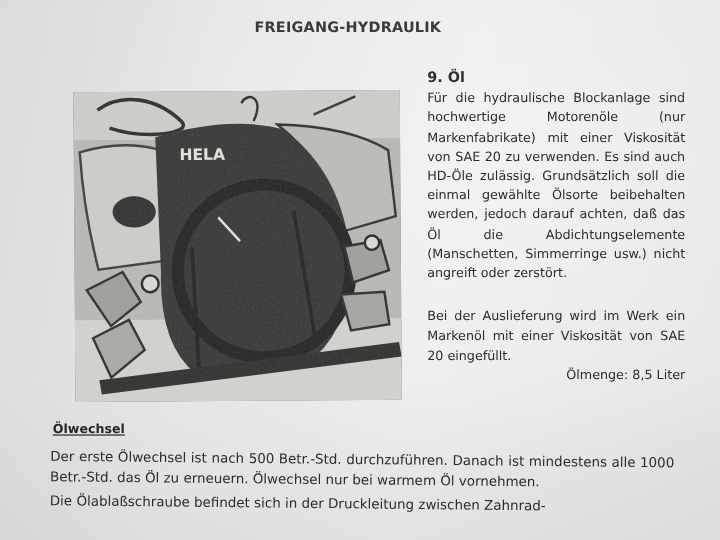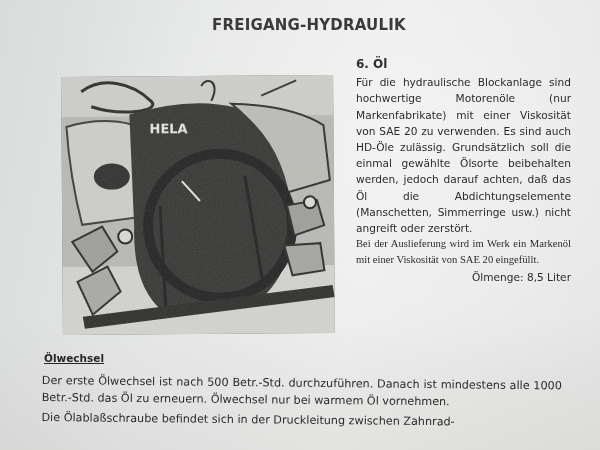--- a/index.html
+++ b/index.html
@@ -21,21 +21,21 @@
       background: radial-gradient(ellipse at 70% 30%, rgba(255,255,255,0.35) 0%, rgba(255,255,255,0) 60%),
                   linear-gradient(180deg, rgba(0,0,0,0) 70%, rgba(120,110,100,0.08) 100%);
       pointer-events: none;
     }
     .title {
       position: absolute;
       left: 212px;
       top: 16px;
       font-family: "DejaVu Sans", sans-serif;
       font-weight: bold;
-      font-size: 15px;
+      font-size: 12px;
       letter-spacing: 0.2px;
       color: #3a3a3a;
     }
     .photo {
       position: absolute;
       left: 62px;
       top: 76px;
       width: 272px;
       height: 258px;
       background: #8a8a88;
@@ -57,22 +57,21 @@
       font-weight: bold;
       margin-bottom: 2px;
       color: #2f2f2f;
     }
     .right-col p {
       margin: 0;
       text-align: justify;
       text-align-last: left;
     }
     .right-col p + p {
-      margin-top: 0;
-      font-family: Liberation Serif, serif;
+      margin-top: 20px;
     }
     .oil-qty {
       display: flex;
       justify-content: space-between;
     }
     .section-heading {
       position: absolute;
       left: 44px;
       top: 352px;
       font-size: 10.5px;
@@ -149,21 +148,21 @@
     <line x1="183" y1="100" x2="200" y2="205" stroke="#1e1e1e" stroke-width="3"></line>
     <line x1="120" y1="105" x2="138" y2="125" stroke="#e3e3df" stroke-width="2"></line>
 
     <path d="M20 240 L270 210 L272 222 L22 252 Z" fill="#2b2b29"></path>
 
     <rect x="0" y="0" width="272" height="258" fill="#777" filter="url(#grain)" opacity="0.6"></rect>
   </svg>
 </div>
 
 <div class="right-col">
-  <div class="heading">6. Öl</div>
+  <div class="heading">9. Öl</div>
   <p>Für die hydraulische Blockanlage sind hochwertige Motorenöle (nur Markenfabrikate) mit einer Viskosität von SAE 20 zu verwenden. Es sind auch HD-Öle zulässig. Grundsätzlich soll die einmal gewählte Ölsorte beibehalten werden, jedoch darauf achten, daß das Öl die Abdichtungselemente (Manschetten, Simmerringe usw.) nicht angreift oder zerstört.</p>
   <p>
     <span>Bei der Auslieferung wird im Werk ein Markenöl mit einer Viskosität von SAE 20 eingefüllt.</span>
   </p>
   <div class="oil-qty">
     <span></span>
     <span>
       <span>Ölmenge:</span>
       <span>8,5 Liter</span>
     </span>

